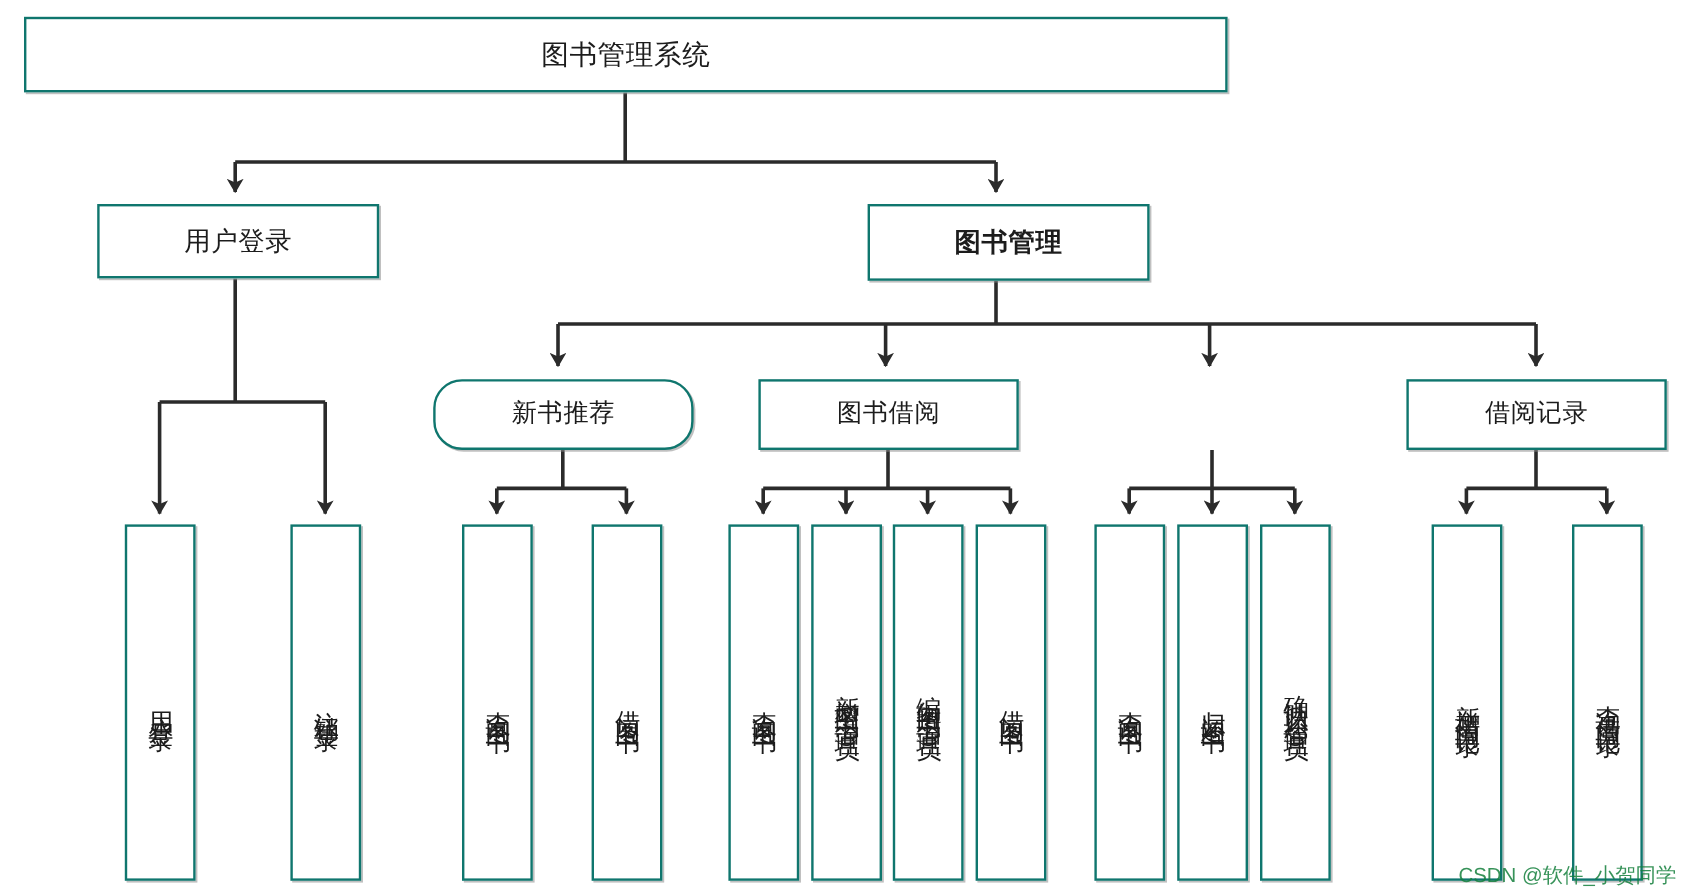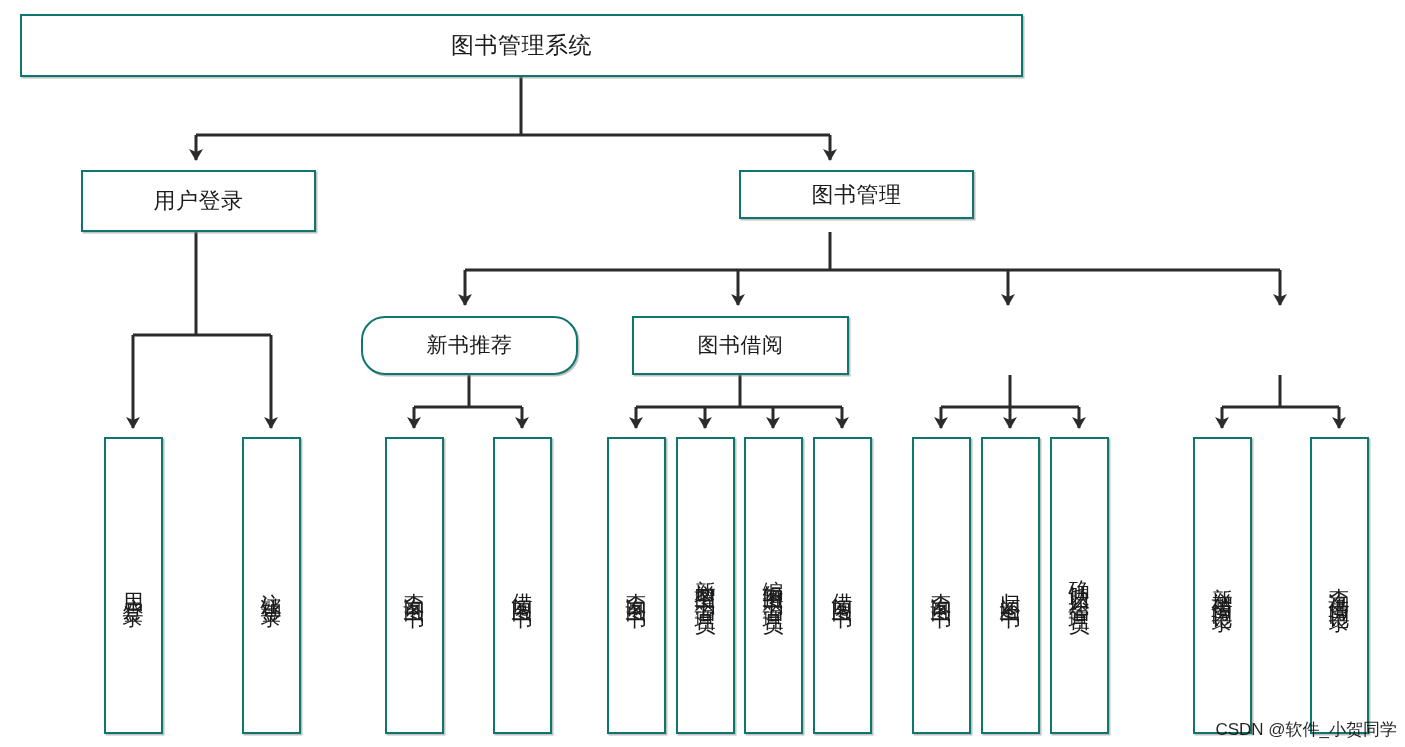--- a/index.html
+++ b/index.html
@@ -50,21 +50,21 @@
     writing-mode: vertical-rl;
     text-orientation: upright;
     letter-spacing: 5px;
     line-height: 1;
   }
   #watermark {
     position: absolute;
     right: 8px;
     bottom: 6px;
     font-size: 17px;
-    color: #000000;
+    color: #15803d;
     opacity: 0.85;
     white-space: nowrap;
     pointer-events: none;
   }
 </style>
 </head>
 <body>
 
 <div id="diagram-root">
 
@@ -119,29 +119,32 @@
     </g>
   </svg>
 
   <div class="node-box node-root" style="left:20px; top:14px; width:1003px; height:63px;">
     <span class="node-label">图书管理系统</span>
   </div>
 
   <div class="node-box node-l2" style="left:81px; top:170px; width:235px; height:62px;">
     <span class="node-label">用户登录</span>
   </div>
-  <div class="node-box node-l2" style="left:739px; top:170px; width:235px; height:49px;">
+  <div class="node-box node-l2" style="left:723px; top:170px; width:235px; height:64px;font-weight:bold;">
     <span class="node-label">图书管理</span>
   </div>
 
   <div class="node-box node-l3" style="left:361px; top:316px; width:217px; height:59px;border-radius:24px;">
     <span class="node-label">新书推荐</span>
   </div>
   <div class="node-box node-l3" style="left:632px; top:316px; width:217px; height:59px;">
     <span class="node-label">图书借阅</span>
+  </div>
+  <div class="node-box node-l3" style="left:1172px; top:316px; width:217px; height:59px;">
+    <span class="node-label">借阅记录</span>
   </div>
 
   <div class="node-box node-leaf" style="left:104px; top:437px; width:59px; height:297px;">
     <span class="node-label">用户登录</span>
   </div>
   <div class="node-box node-leaf" style="left:242px; top:437px; width:59px; height:297px;">
     <span class="node-label">注销登录</span>
   </div>
 
   <div class="node-box node-leaf" style="left:385px; top:437px; width:59px; height:297px;">

